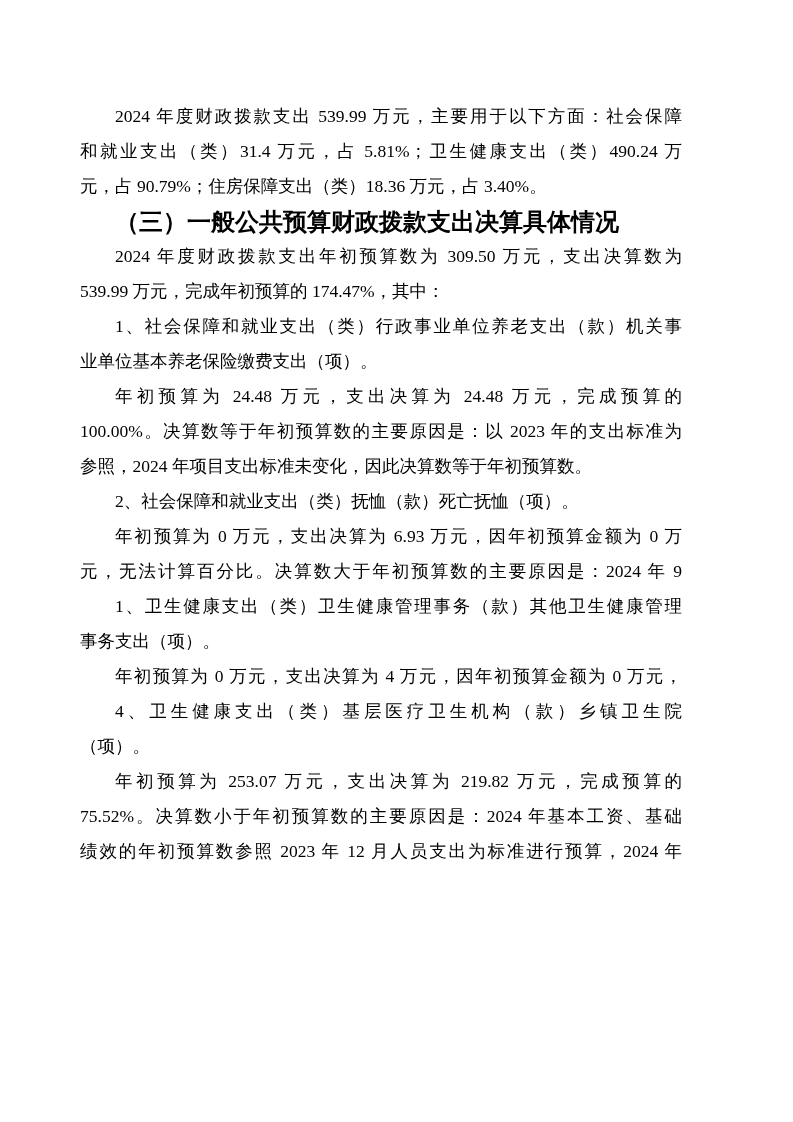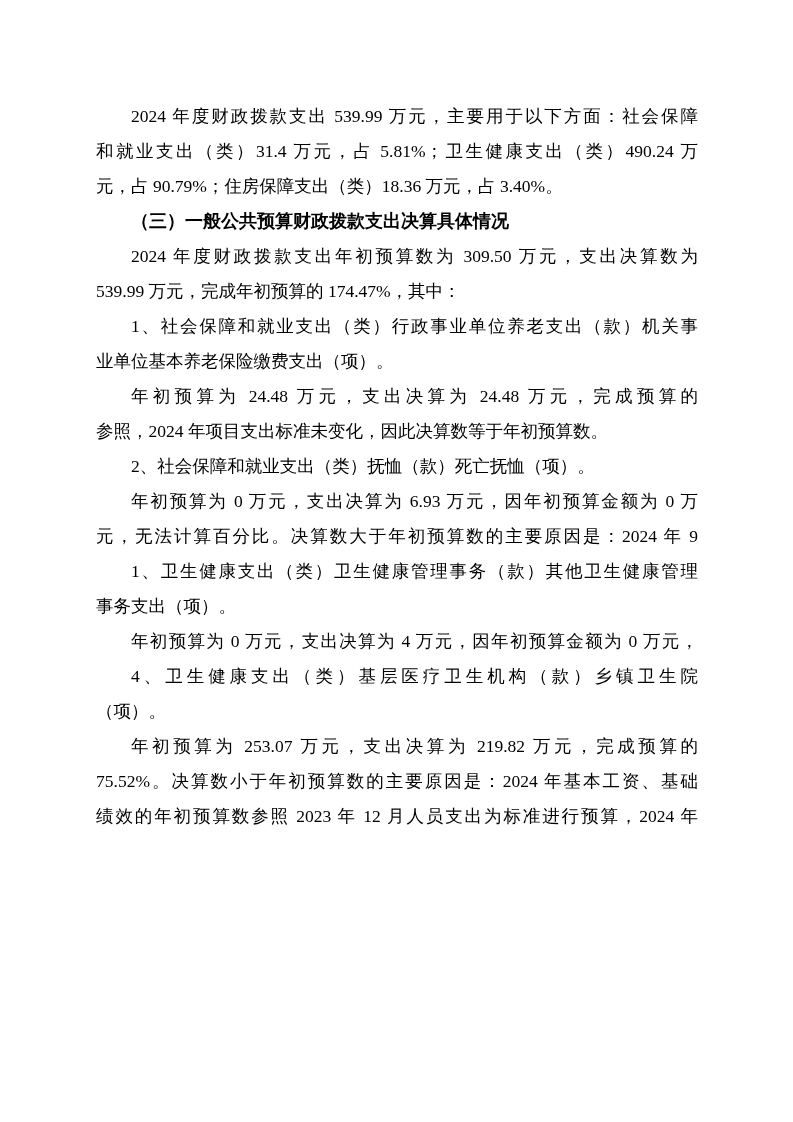--- a/index.html
+++ b/index.html
@@ -9,41 +9,41 @@
     background: #ffffff;
     overflow: hidden;
   }
   body {
     position: relative;
     font-family: "Liberation Serif", "DejaVu Serif", serif;
     color: #000000;
   }
   .doc {
     position: absolute;
-    left: 96px;
+    left: 80px;
     top: 99px;
     width: 602px;
   }
   .para { display: block; }
   .line {
     display: block;
     font-size: 17.5px;
     line-height: 35px;
     height: 35px;
     text-align: justify;
     text-align-last: justify;
     white-space: pre-wrap;
     overflow: hidden;
   }
   .line.first { text-indent: 35px; }
   .line.last  { text-align-last: left; }
   .para.heading .line {
     font-family: "Liberation Sans", "DejaVu Sans", sans-serif;
     font-weight: bold;
-    font-size: 18px;
+    font-size: 24px;
     text-align-last: left;
   }
 </style>
 </head>
 <body>
 
 <div class="doc" id="doc-body">
     <div class="para body">
       <div class="line first">2024 年度财政拨款支出 539.99 万元，主要用于以下方面：社会保障</div>
       <div class="line">和就业支出（类）31.4 万元，占 5.81%；卫生健康支出（类）490.24 万</div>
@@ -55,20 +55,21 @@
     <div class="para body">
       <div class="line first">2024 年度财政拨款支出年初预算数为 309.50 万元，支出决算数为</div>
       <div class="line last">539.99 万元，完成年初预算的 174.47%，其中：</div>
     </div>
     <div class="para body">
       <div class="line first">1、社会保障和就业支出（类）行政事业单位养老支出（款）机关事</div>
       <div class="line last">业单位基本养老保险缴费支出（项）。</div>
     </div>
     <div class="para body">
       <div class="line first">年初预算为 24.48 万元，支出决算为 24.48 万元，完成预算的</div>
+      <div class="line">100.00%。决算数等于年初预算数的主要原因是：以 2023 年的支出标准为</div>
       <div class="line last">参照，2024 年项目支出标准未变化，因此决算数等于年初预算数。</div>
     </div>
     <div class="para body">
       <div class="line first last">2、社会保障和就业支出（类）抚恤（款）死亡抚恤（项）。</div>
     </div>
     <div class="para body">
       <div class="line first">年初预算为 0 万元，支出决算为 6.93 万元，因年初预算金额为 0 万</div>
       <div class="line">元，无法计算百分比。决算数大于年初预算数的主要原因是：2024 年 9</div>
     </div>
     <div class="para body">

